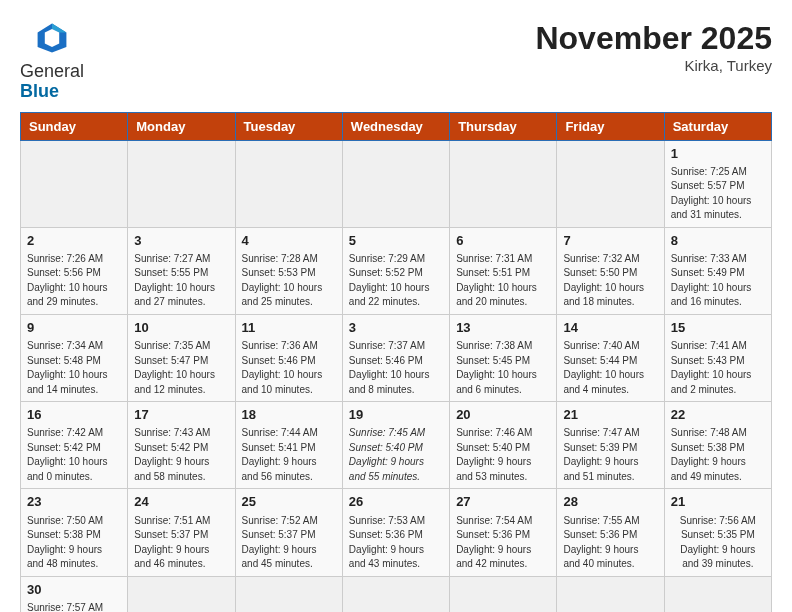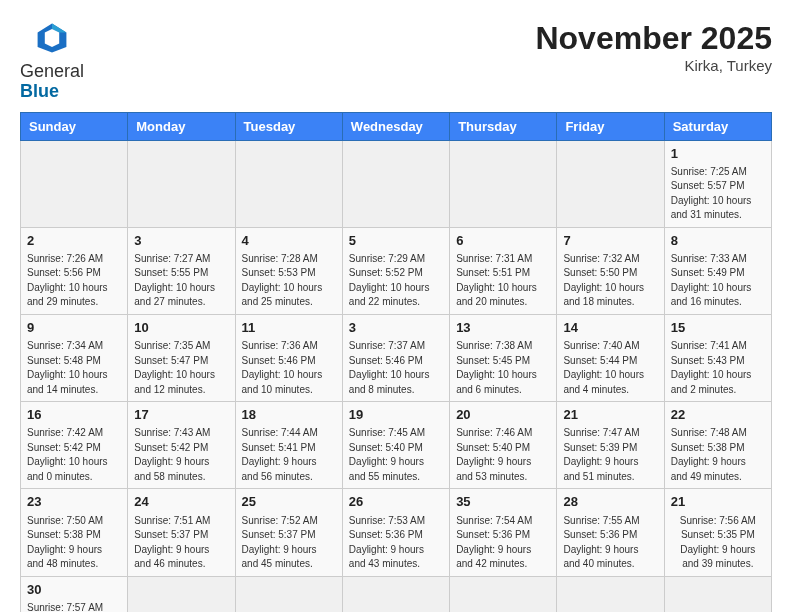--- a/index.html
+++ b/index.html
@@ -43,21 +43,21 @@
     .location {
       font-size: 15px;
       color: #444;
     }
     .calendar {
       width: 100%;
       border-collapse: collapse;
       border: 1px solid #ccc;
     }
     .calendar th {
-      background-color: #3b82f6;
+      background-color: #c2410c;
       color: #fff;
       text-align: left;
       padding: 6px 8px;
       font-size: 13px;
       font-weight: bold;
       border: 1px solid #2a6db5;
     }
     .calendar td {
       vertical-align: top;
       border: 1px solid #ccc;
@@ -253,21 +253,21 @@
         </td>
         <td>
           <span class="day-number">18</span>
           <div class="day-info" style="white-space: pre-line;">Sunrise: 7:44 AM
 Sunset: 5:41 PM
 Daylight: 9 hours
 and 56 minutes.</div>
         </td>
         <td>
           <span class="day-number">19</span>
-          <div class="day-info" style="white-space: pre-line;">Sunrise: 7:45 AM
+          <div class="day-info" style="white-space: pre-line; font-style: italic;">Sunrise: 7:45 AM
 Sunset: 5:40 PM
 Daylight: 9 hours
 and 55 minutes.</div>
         </td>
         <td>
           <span class="day-number">20</span>
           <div class="day-info" style="white-space: pre-line;">Sunrise: 7:46 AM
 Sunset: 5:40 PM
 Daylight: 9 hours
 and 53 minutes.</div>
@@ -310,21 +310,21 @@
 and 45 minutes.</div>
         </td>
         <td>
           <span class="day-number">26</span>
           <div class="day-info" style="white-space: pre-line;">Sunrise: 7:53 AM
 Sunset: 5:36 PM
 Daylight: 9 hours
 and 43 minutes.</div>
         </td>
         <td>
-          <span class="day-number">35</span>
+          <span class="day-number">27</span>
           <div class="day-info" style="white-space: pre-line;">Sunrise: 7:54 AM
 Sunset: 5:36 PM
 Daylight: 9 hours
 and 42 minutes.</div>
         </td>
         <td>
           <span class="day-number">28</span>
           <div class="day-info" style="white-space: pre-line;">Sunrise: 7:55 AM
 Sunset: 5:36 PM
 Daylight: 9 hours

